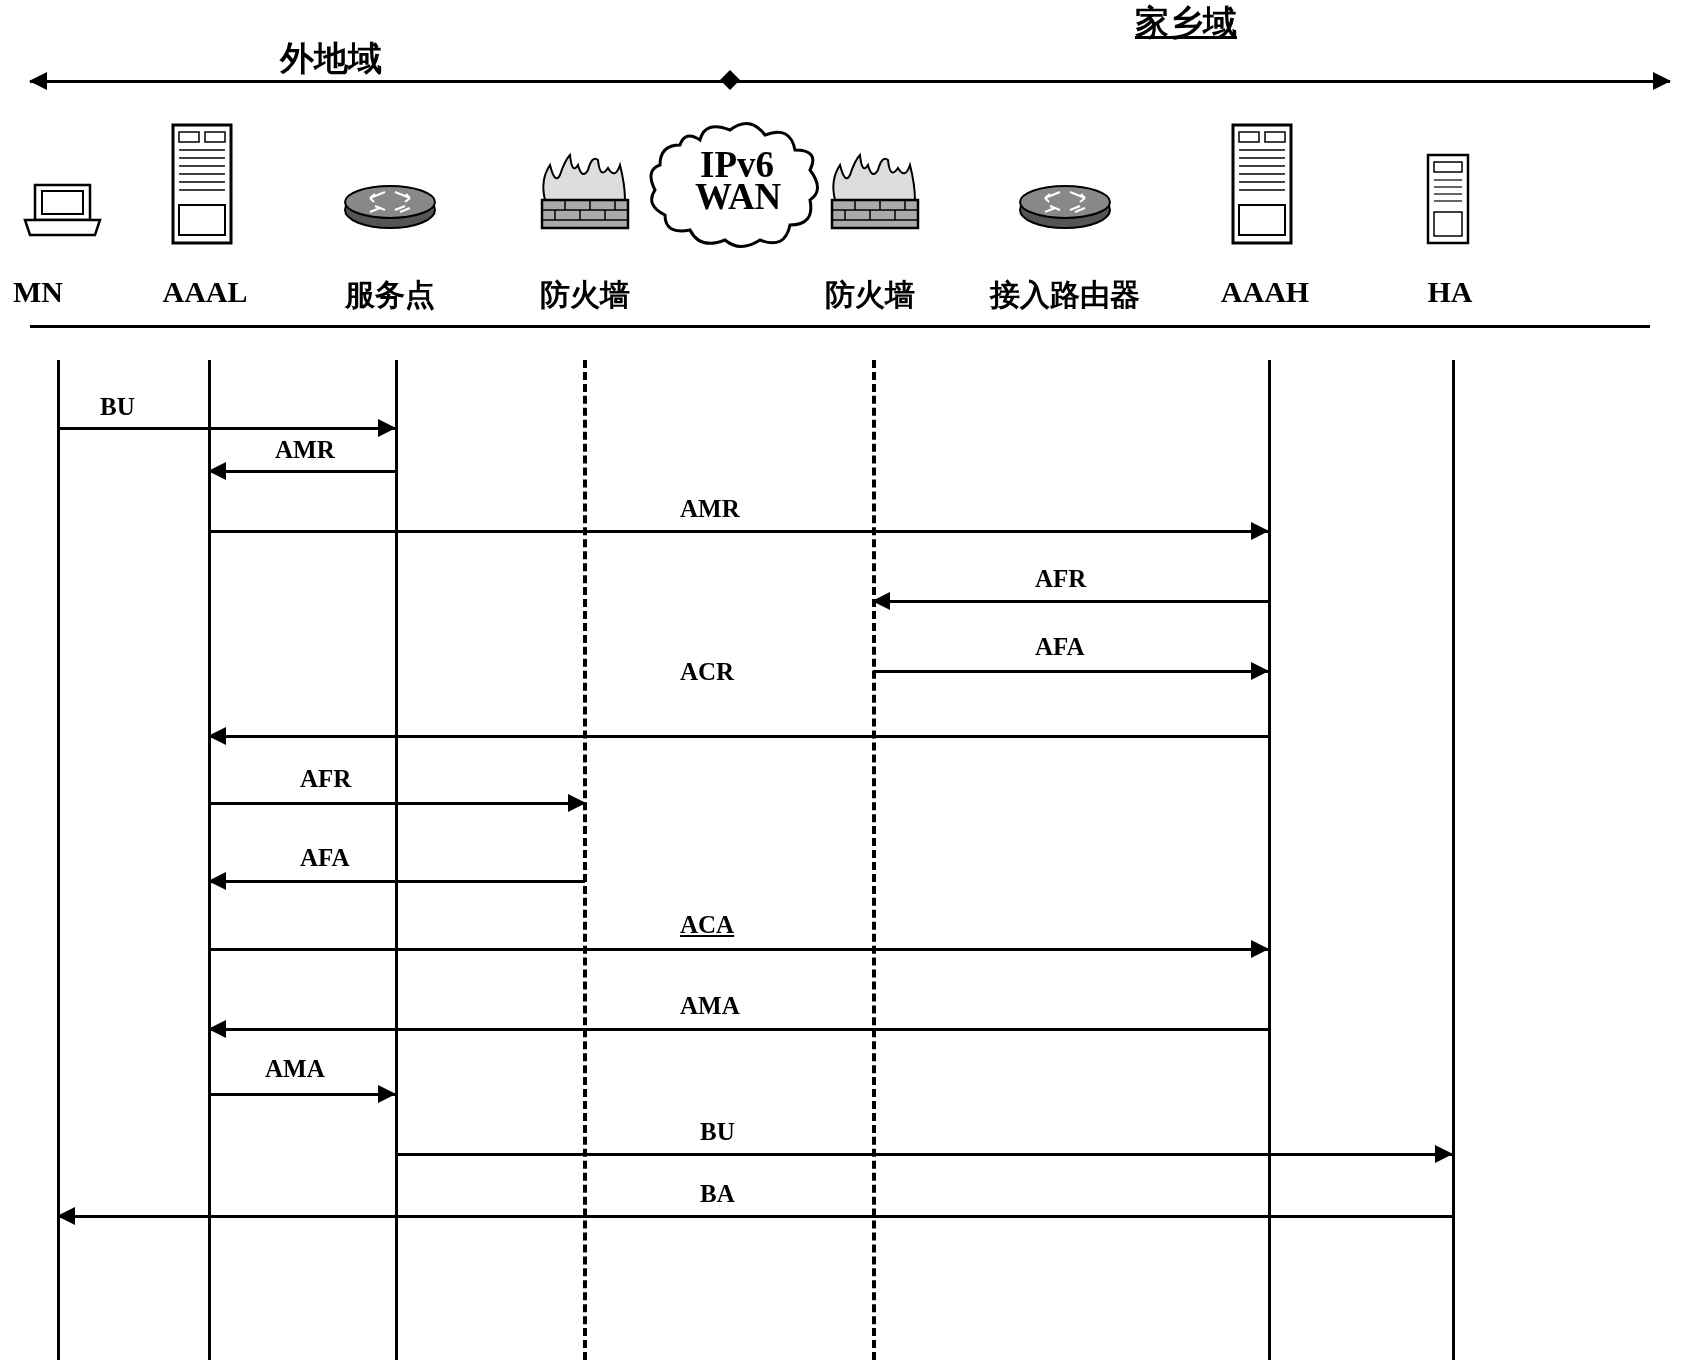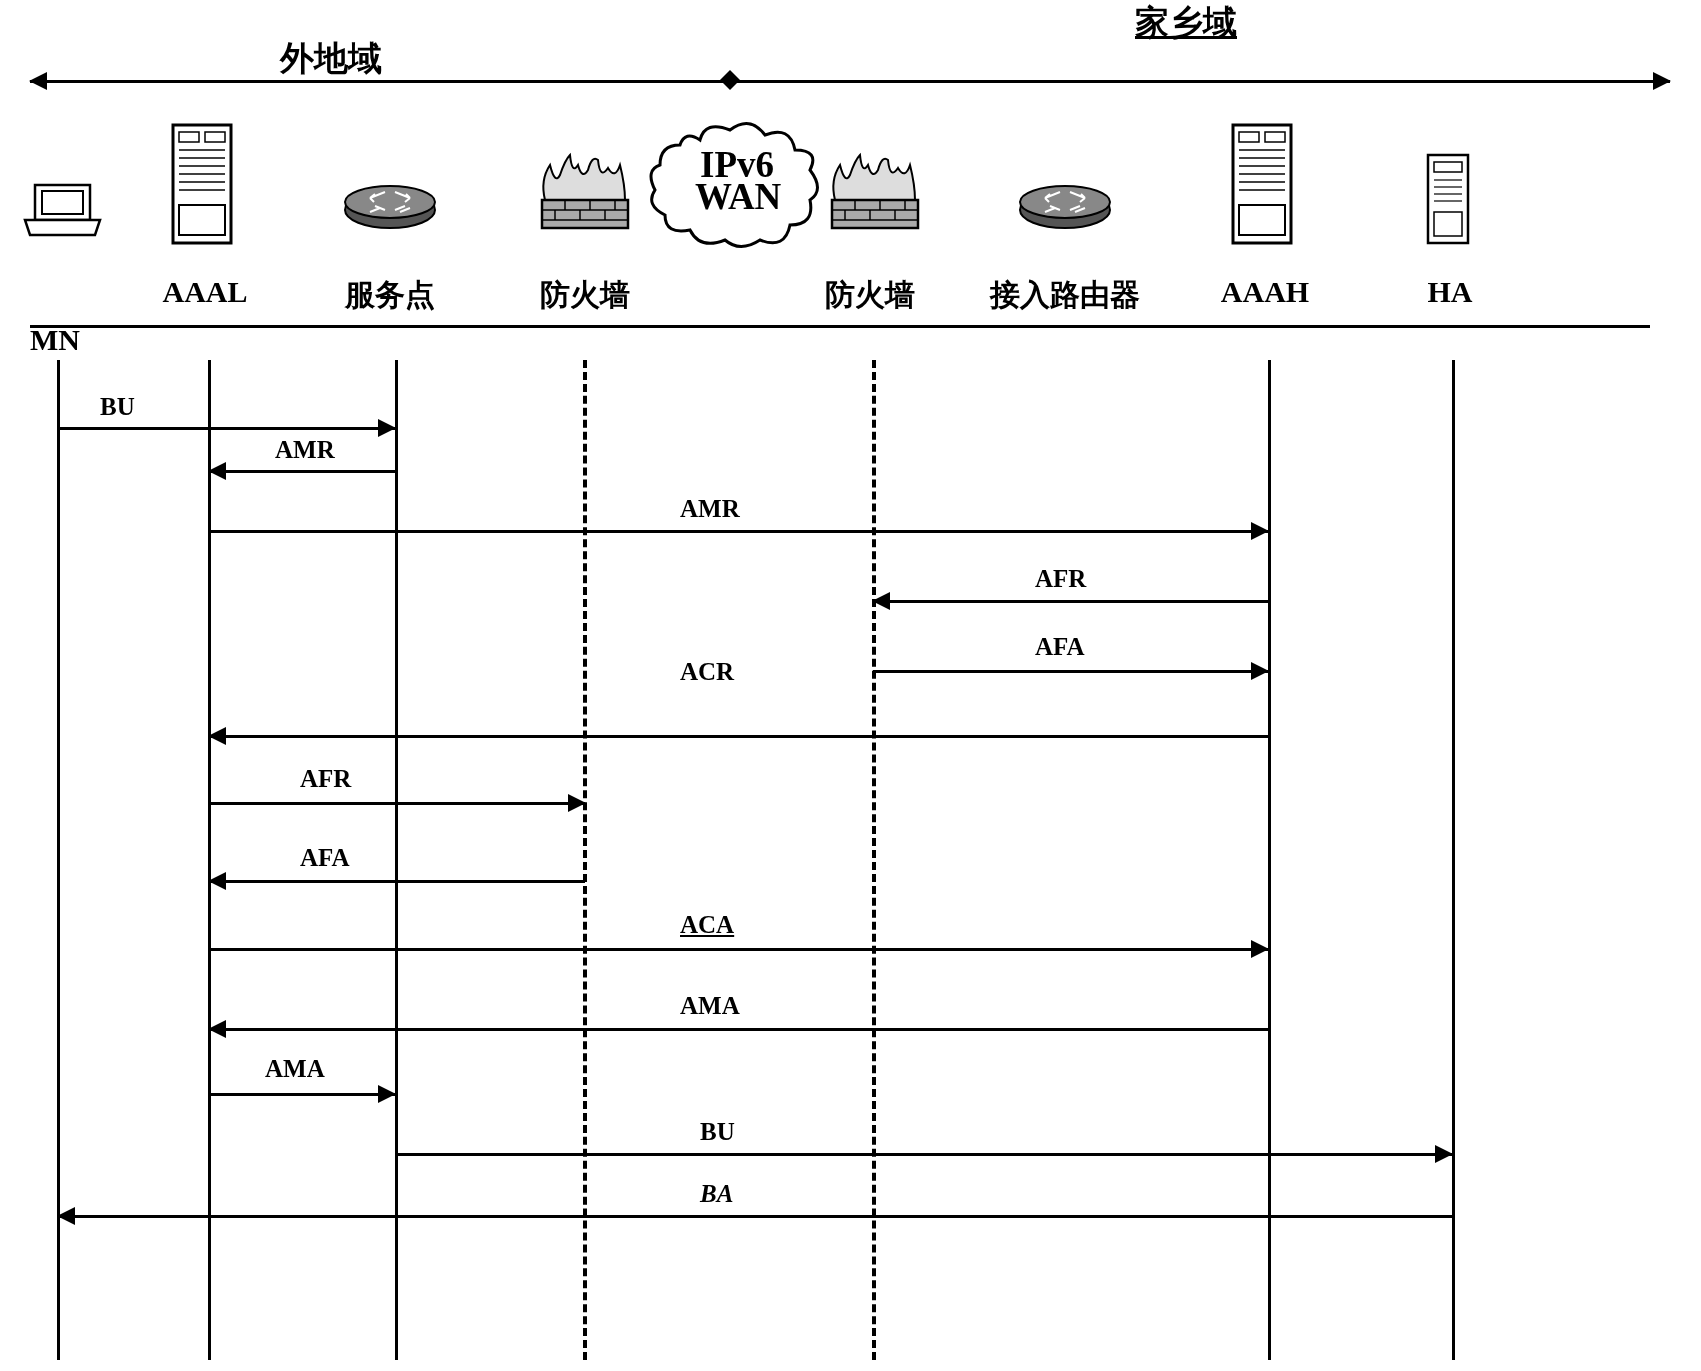--- a/index.html
+++ b/index.html
@@ -218,21 +218,21 @@
     <rect x="8" y="5" width="40" height="88" fill="#fff" stroke="#000" stroke-width="2.5"></rect>
     <rect x="14" y="12" width="28" height="10" fill="none" stroke="#000" stroke-width="1.5"></rect>
     <line x1="14" y1="30" x2="42" y2="30" stroke="#000" stroke-width="1.2"></line>
     <line x1="14" y1="37" x2="42" y2="37" stroke="#000" stroke-width="1.2"></line>
     <line x1="14" y1="44" x2="42" y2="44" stroke="#000" stroke-width="1.2"></line>
     <line x1="14" y1="51" x2="42" y2="51" stroke="#000" stroke-width="1.2"></line>
     <rect x="14" y="62" width="28" height="24" fill="none" stroke="#000" stroke-width="1.5"></rect>
   </svg>
 </div>
 
-<div class="node-label" style="left:25px; top:275px; width:60px;margin-top:48px;">MN</div>
+<div class="node-label" style="left:8px; top:275px; width:60px;">MN</div>
 <div class="node-label" style="left:155px; top:275px; width:100px;">AAAL</div>
 <div class="node-label" style="left:330px; top:275px; width:120px;">服务点</div>
 <div class="node-label" style="left:525px; top:275px; width:120px;">防火墙</div>
 <div class="node-label" style="left:810px; top:275px; width:120px;">防火墙</div>
 <div class="node-label" style="left:985px; top:275px; width:160px;">接入路由器</div>
 <div class="node-label" style="left:1210px; top:275px; width:110px;">AAAH</div>
 <div class="node-label" style="left:1420px; top:275px; width:60px;">HA</div>
 
 <div class="hr-line" style="top:325px;"></div>
 
@@ -274,13 +274,13 @@
 <div class="msg-arrow to-left" style="left:209px; top:1028px; width:1059px;"></div>
 <div class="msg-label" style="left:680px; top:992px;">AMA</div>
 
 <div class="msg-arrow to-right" style="left:209px; top:1093px; width:186px;"></div>
 <div class="msg-label" style="left:265px; top:1055px;">AMA</div>
 
 <div class="msg-arrow to-right" style="left:395px; top:1153px; width:1057px;"></div>
 <div class="msg-label" style="left:700px; top:1118px;">BU</div>
 
 <div class="msg-arrow to-left" style="left:58px; top:1215px; width:1394px;"></div>
-<div class="msg-label" style="left:700px; top:1180px;font-style:italic;">BA</div>
+<div class="msg-label" style="left:700px; top:1180px;">BA</div>
 
 </body></html>

